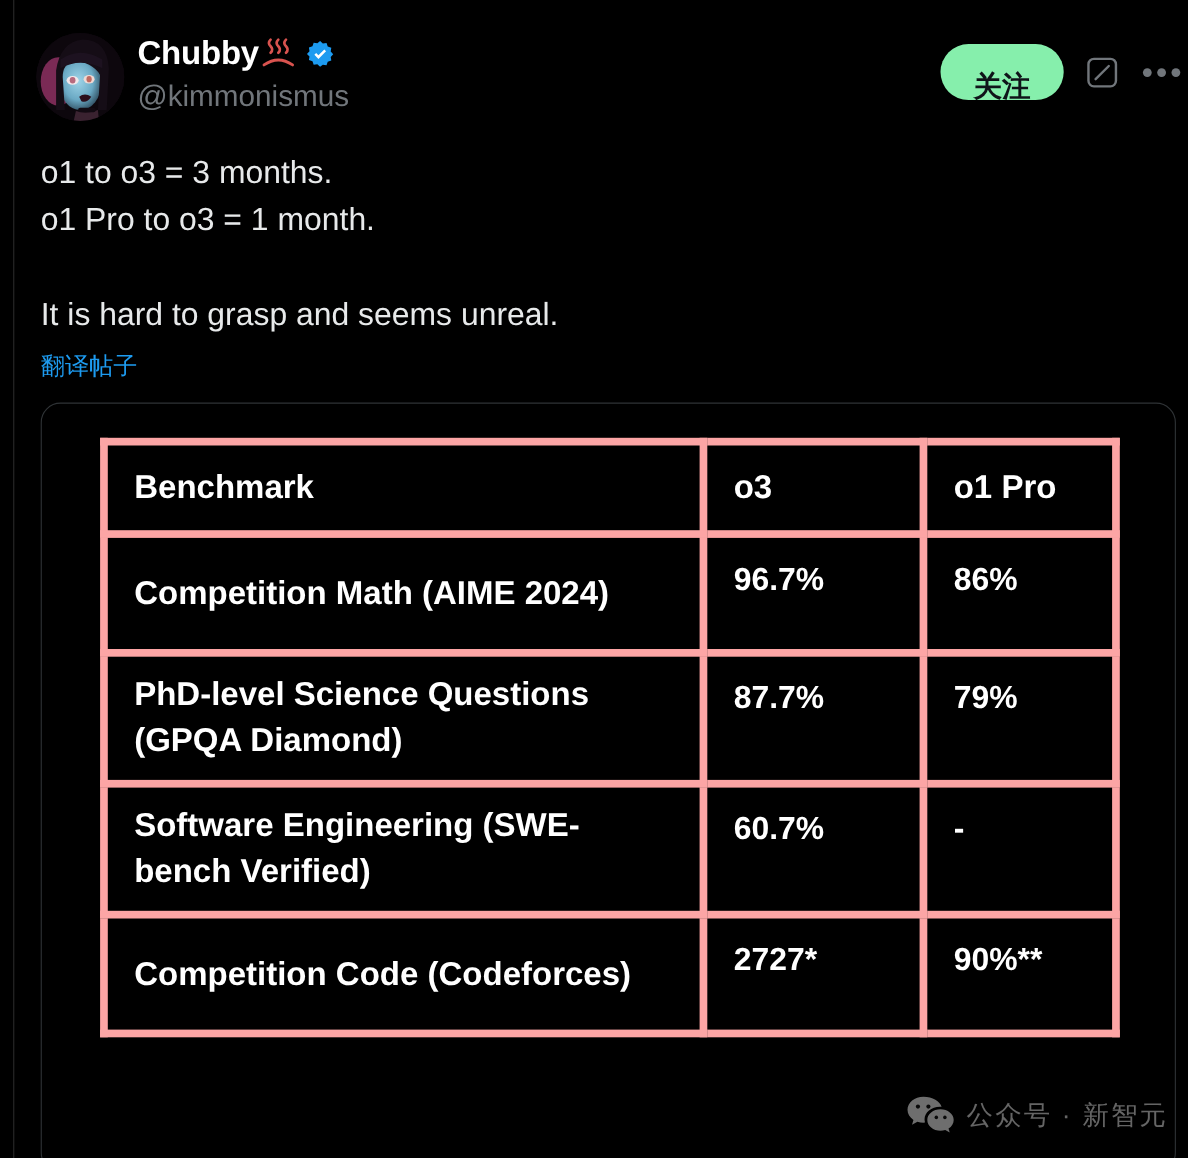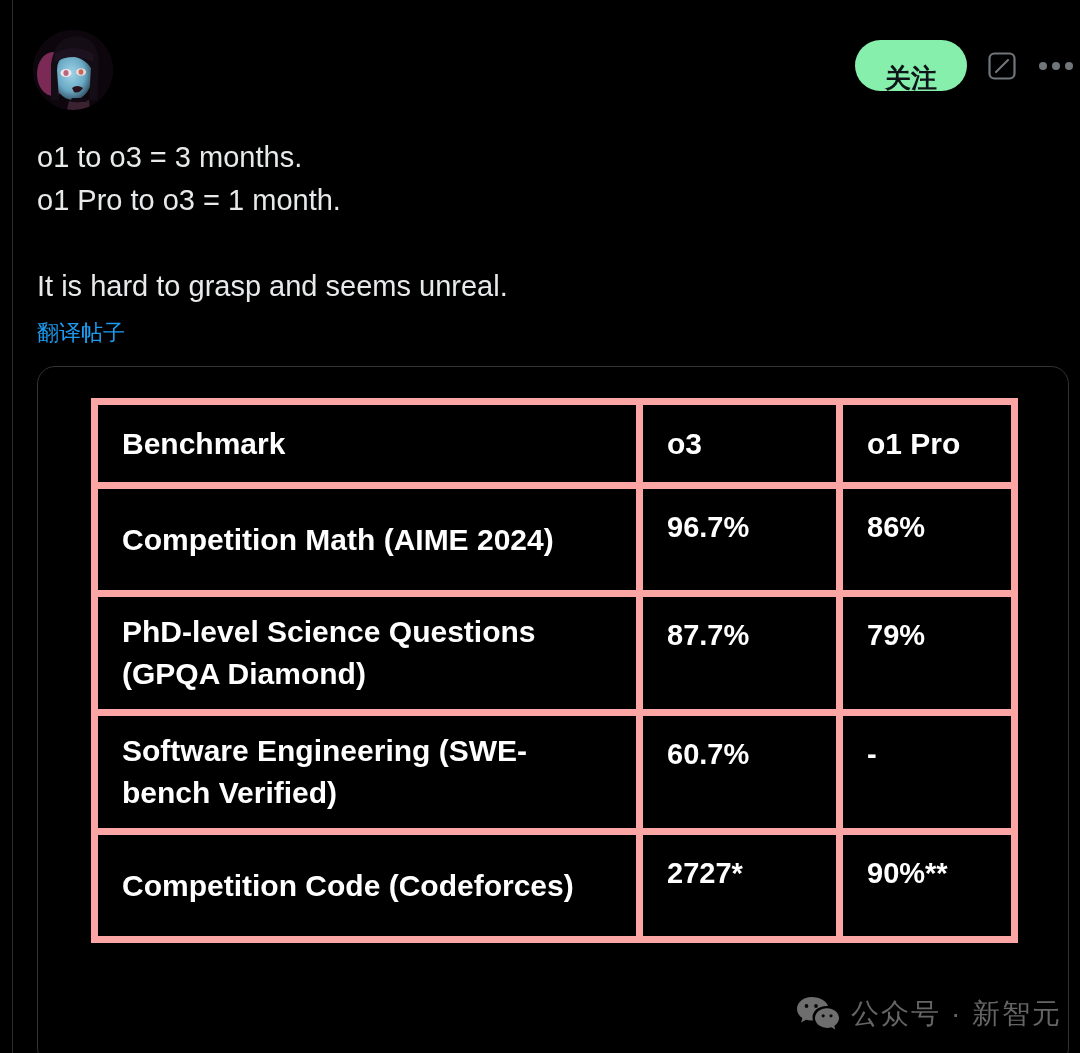--- a/index.html
+++ b/index.html
@@ -222,21 +222,21 @@
     right: 18px;
     bottom: 20px;
     display: flex;
     align-items: center;
     opacity: 0.55;
     pointer-events: none;
   }
   .watermark svg { display: block; }
   .watermark-text {
     margin-left: 10px;
-    font-size: 28px;
+    font-size: 24px;
     color: #b8b8b8;
     letter-spacing: 2px;
     white-space: nowrap;
   }
 </style>
 </head>
 <body>
 
 <div class="page-edge"></div>
 
@@ -259,20 +259,42 @@
       <ellipse cx="33" cy="43" rx="5.5" ry="4" fill="#f2e7ea"></ellipse>
       <ellipse cx="33" cy="43" rx="2.6" ry="3" fill="#b76a7e"></ellipse>
       <ellipse cx="48" cy="42" rx="5" ry="3.8" fill="#efd9d4"></ellipse>
       <ellipse cx="48" cy="42" rx="2.4" ry="2.8" fill="#c06a60"></ellipse>
       <path d="M39 58 Q44 54 50 58 Q46 64 41 62 Z" fill="#2b0f1c"></path>
       <path d="M36 71 Q46 74 56 70 L57 80 L34 80 Z" fill="#3a2230"></path>
       <rect x="38" y="68" width="16" height="4" rx="2" fill="#120a12"></rect>
     </svg>
   </div>
 
+  <div class="name-block">
+    <div class="display-row">
+      <span class="display-name">Chubby</span>
+      <span class="emoji-onsen">
+        <svg viewBox="0 0 32 30" xmlns="http://www.w3.org/2000/svg">
+          <g fill="none" stroke="#d9534f" stroke-width="2.4" stroke-linecap="round">
+            <path d="M9 14 q3-3 0-6 q-3-3 0-6"></path>
+            <path d="M16 14 q3-3 0-6 q-3-3 0-6"></path>
+            <path d="M23 14 q3-3 0-6 q-3-3 0-6"></path>
+          </g>
+          <path d="M3 25 q13-9 26 0" fill="none" stroke="#d9534f" stroke-width="2.6" stroke-linecap="round"></path>
+        </svg>
+      </span>
+      <span class="verified-badge">
+        <svg viewBox="0 0 24 24" xmlns="http://www.w3.org/2000/svg">
+          <path fill="#1d9bf0" d="M12 1.2l2.3 2.1 3.1-.5 1 3 3 1-.5 3.1 2.1 2.3-2.1 2.3.5 3.1-3 1-1 3-3.1-.5L12 22.8l-2.3-2.1-3.1.5-1-3-3-1 .5-3.1L1 12l2.1-2.3-.5-3.1 3-1 1-3 3.1.5z"></path>
+          <path fill="#ffffff" d="M10.6 16.2l-3.4-3.4 1.5-1.5 1.9 1.9 4.9-4.9 1.5 1.5z"></path>
+        </svg>
+      </span>
+    </div>
+    <div class="handle">@kimmonismus</div>
+  </div>
 
   <div class="header-actions">
     <button class="follow-button">关注</button>
 
     <span class="grok-icon-btn">
       <svg viewBox="0 0 30 30" xmlns="http://www.w3.org/2000/svg">
         <rect x="2.5" y="2.5" width="25" height="25" rx="5" ry="5" fill="none" stroke="#71767b" stroke-width="2.2"></rect>
         <line x1="9" y1="21" x2="21" y2="9" stroke="#71767b" stroke-width="2.2" stroke-linecap="round"></line>
       </svg>
     </span>

